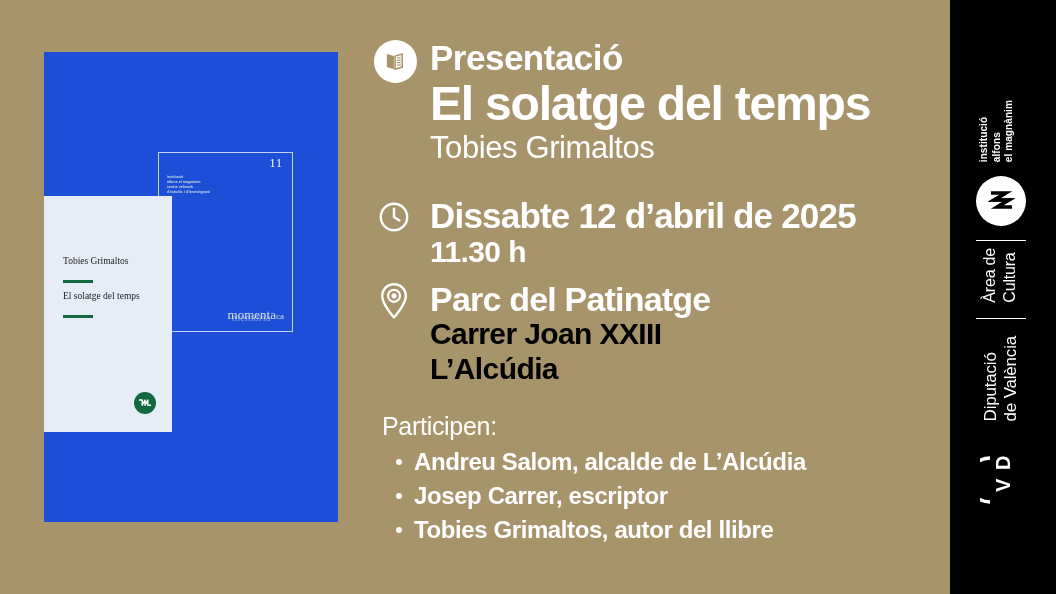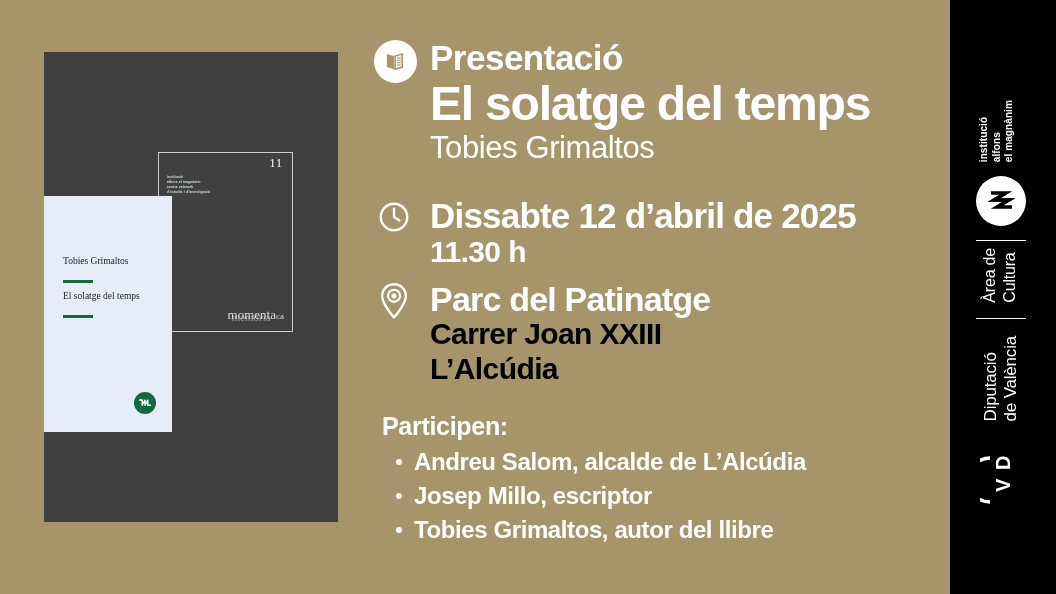--- a/index.html
+++ b/index.html
@@ -23,21 +23,21 @@
   .book-wrap {
     position: absolute;
     left: 44px;
     top: 52px;
     width: 294px;
     height: 470px;
   }
   .book-cover {
     position: absolute;
     inset: 0;
-    background: #404040;
+    background: #1d4ed8;
   }
   .book-frame {
     position: absolute;
     left: 114px;
     top: 100px;
     width: 135px;
     height: 180px;
     border: 1px solid rgba(255,255,255,.75);
     box-sizing: border-box;
   }
@@ -222,21 +222,21 @@
     letter-spacing: -.6px;
     color: #000000;
   }
 
   .block-people {
     margin-top: 26px;
     padding-left: 8px;
   }
   .people-label {
     font-size: 25px;
-    font-weight: bold;
+    font-weight: normal;
     letter-spacing: -.3px;
   }
   .people-list {
     margin: 4px 0 16px 0;
     padding: 0;
     list-style: none;
   }
   .people-list li {
     font-size: 24px;
     font-weight: bold;
@@ -418,21 +418,21 @@
         <div class="place-main">Parc del Patinatge</div>
         <div class="place-street">Carrer Joan XXIII</div>
         <div class="place-town">L’Alcúdia</div>
       </div>
     </div>
 
     <div class="block-people">
       <div class="people-label">Participen:</div>
       <ul class="people-list">
         <li>Andreu Salom, alcalde de L’Alcúdia</li>
-        <li>Josep Millo, escriptor</li>
+        <li>Josep Carrer, escriptor</li>
         <li>Tobies Grimaltos, autor del llibre</li>
       </ul>
     </div>
 
   </div>
 
   <div class="sidebar">
 
     <div class="vtext magnanim-name">institució
 alfons

